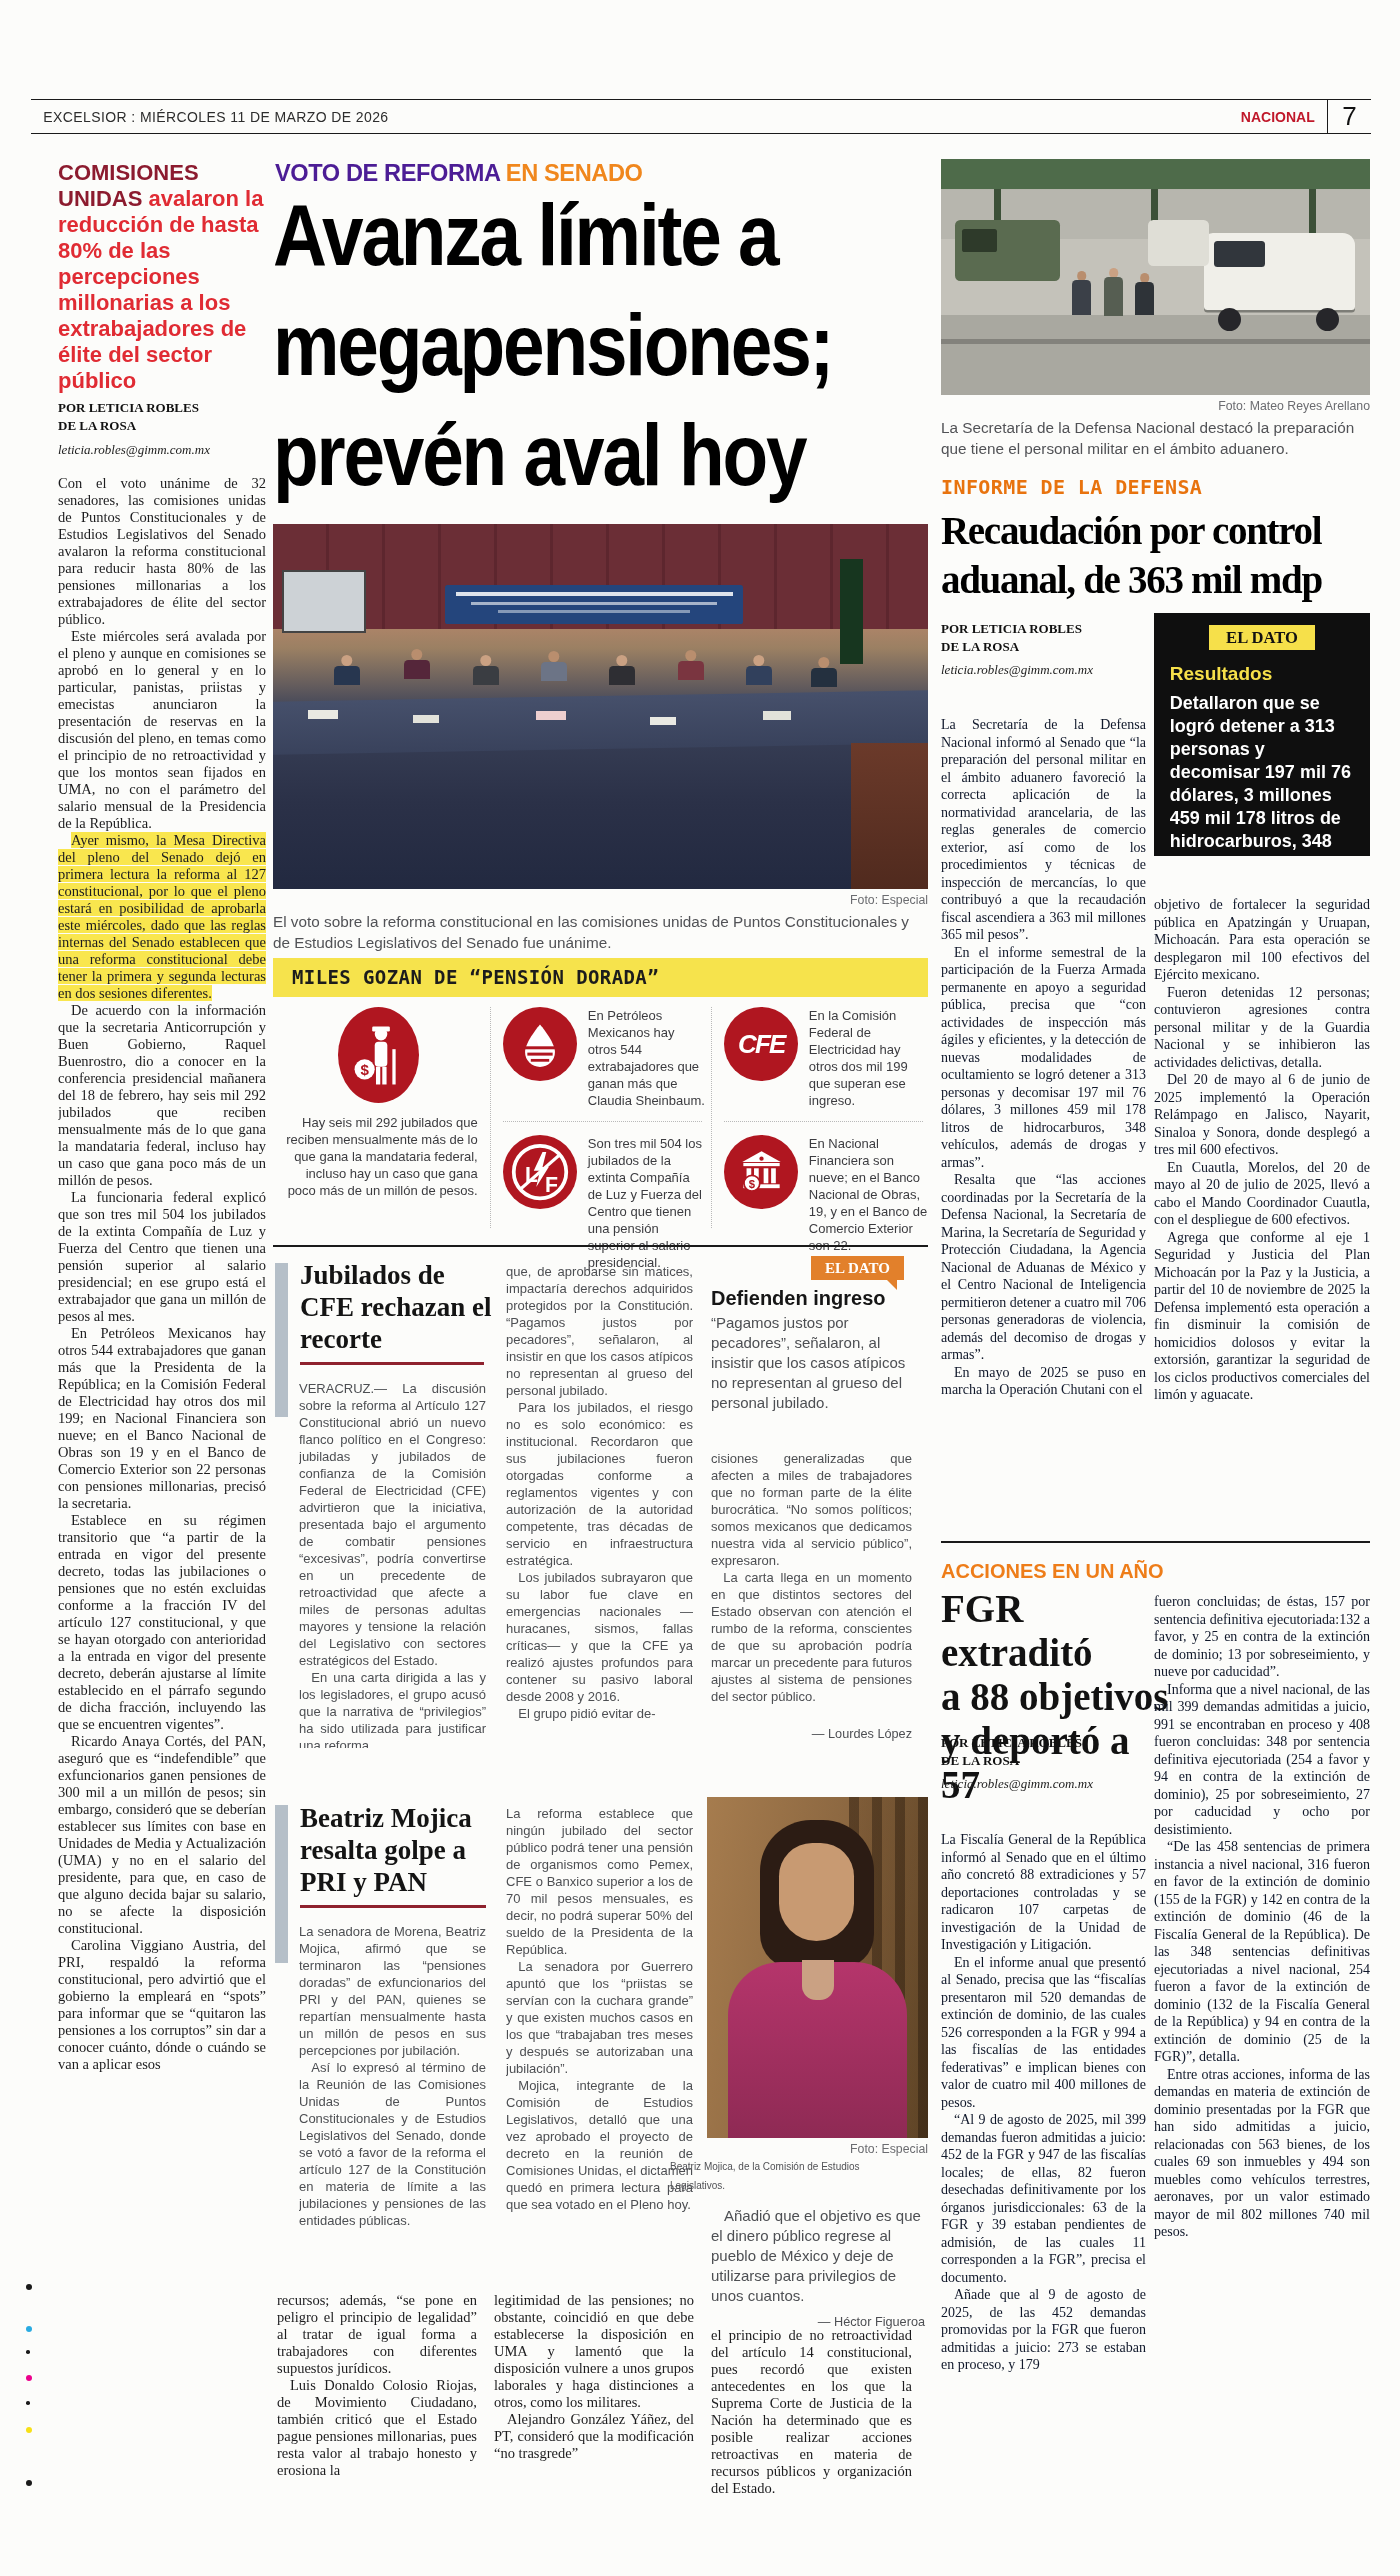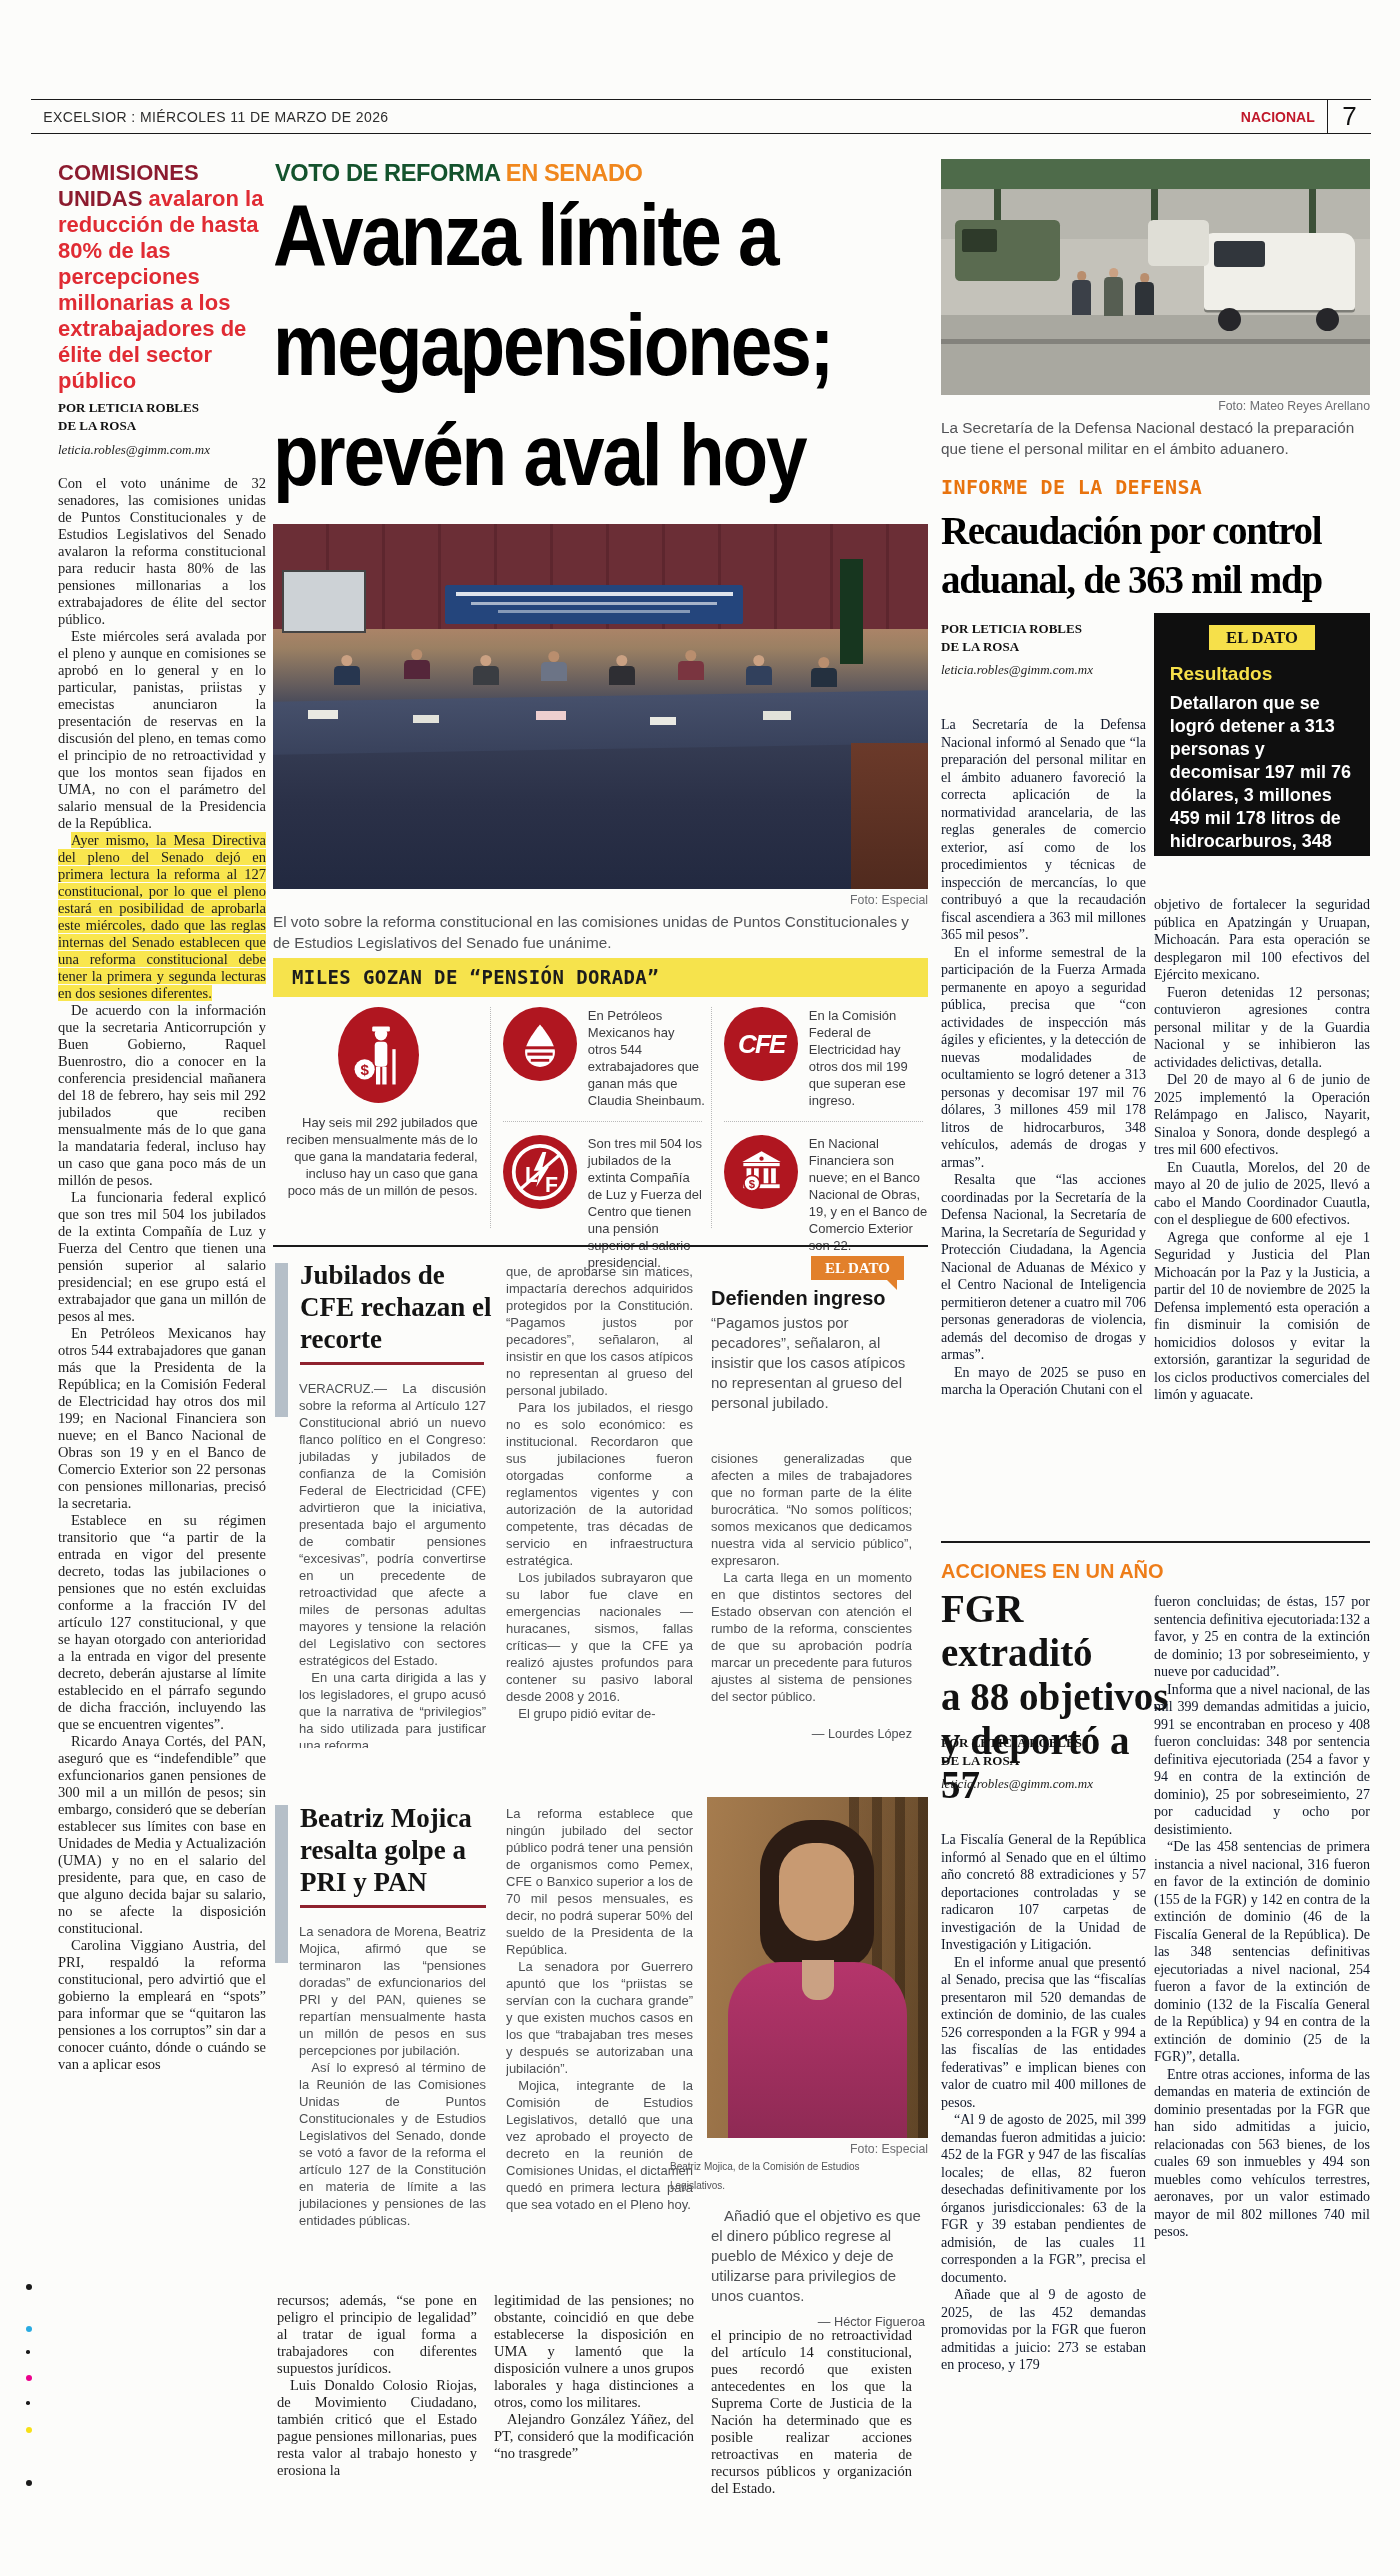--- a/index.html
+++ b/index.html
@@ -22,21 +22,21 @@
   .email { font-style:italic; font-size:13px; color:#222; }
   .serifbody { font-size:14.5px; line-height:17px; color:#1c1c1e; text-align:justify; overflow:hidden; }
   .serifbody p, .jcol p { margin:0; text-indent:13px; }
   .serifbody > div:first-child p:first-child { text-indent:0; }
   .jcol > p:first-child, .jcol p:first-child { }
   .flush p:first-child { text-indent:0 !important; }
   .hl { background:#f9e64e; box-decoration-break:clone; -webkit-box-decoration-break:clone; }
 
   
   .kick { font-family:"Liberation Sans",sans-serif; font-weight:bold; font-size:23.6px; letter-spacing:-0.4px; }
-  .kick .k1 { color:#14532d; } .kick .k2 { color:#f0871d; }
+  .kick .k1 { color:#4c1d95; } .kick .k2 { color:#f0871d; }
   .mainhead { font-family:"Liberation Sans",sans-serif; font-weight:bold; font-size:88px; line-height:110px;
               letter-spacing:-2.6px; color:#000; white-space:nowrap; }
   .mainhead span { display:inline-block; transform:scaleX(.85); transform-origin:0 50%; }
 
   .credit { font-family:"Liberation Sans",sans-serif; font-size:12.3px; color:#6b6c70; text-align:right; }
   .caption { font-family:"Liberation Sans",sans-serif; font-size:15.3px; line-height:21px; color:#515256; }
 
   
   .infobox-title { background:#f6e34c; height:39px; line-height:39px; padding-left:19px;
                    font-family:"DejaVu Sans Mono",monospace; font-weight:bold; font-size:19px; color:#1c1c1c; letter-spacing:0.4px; }

